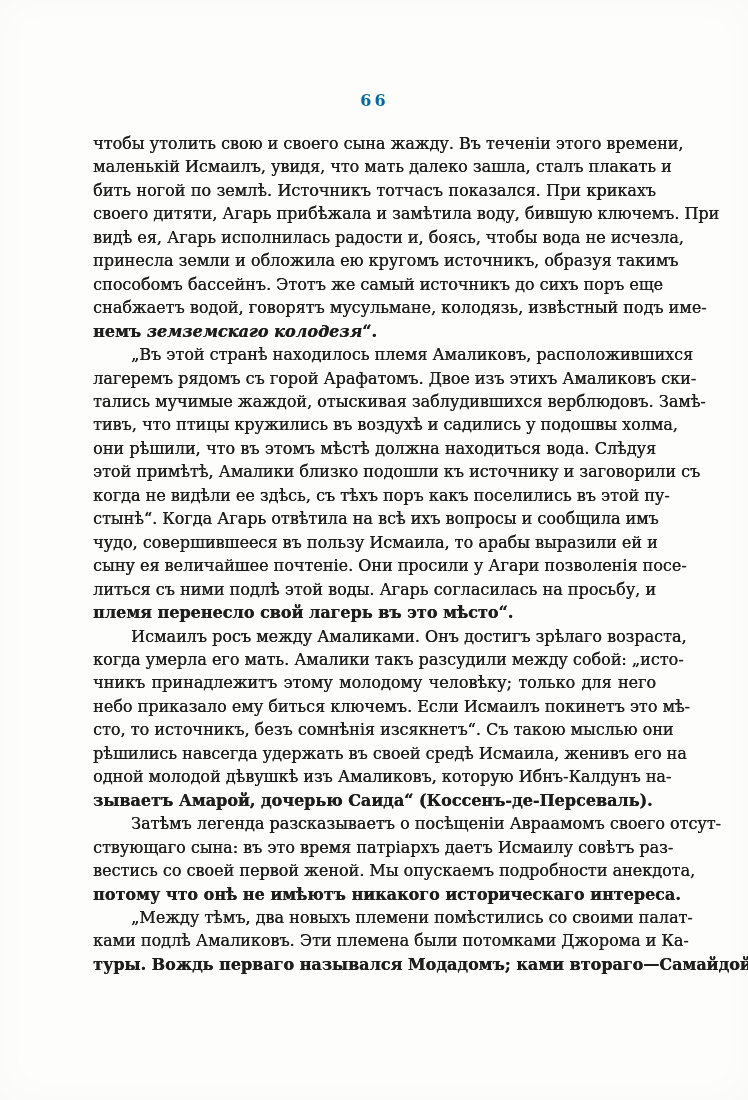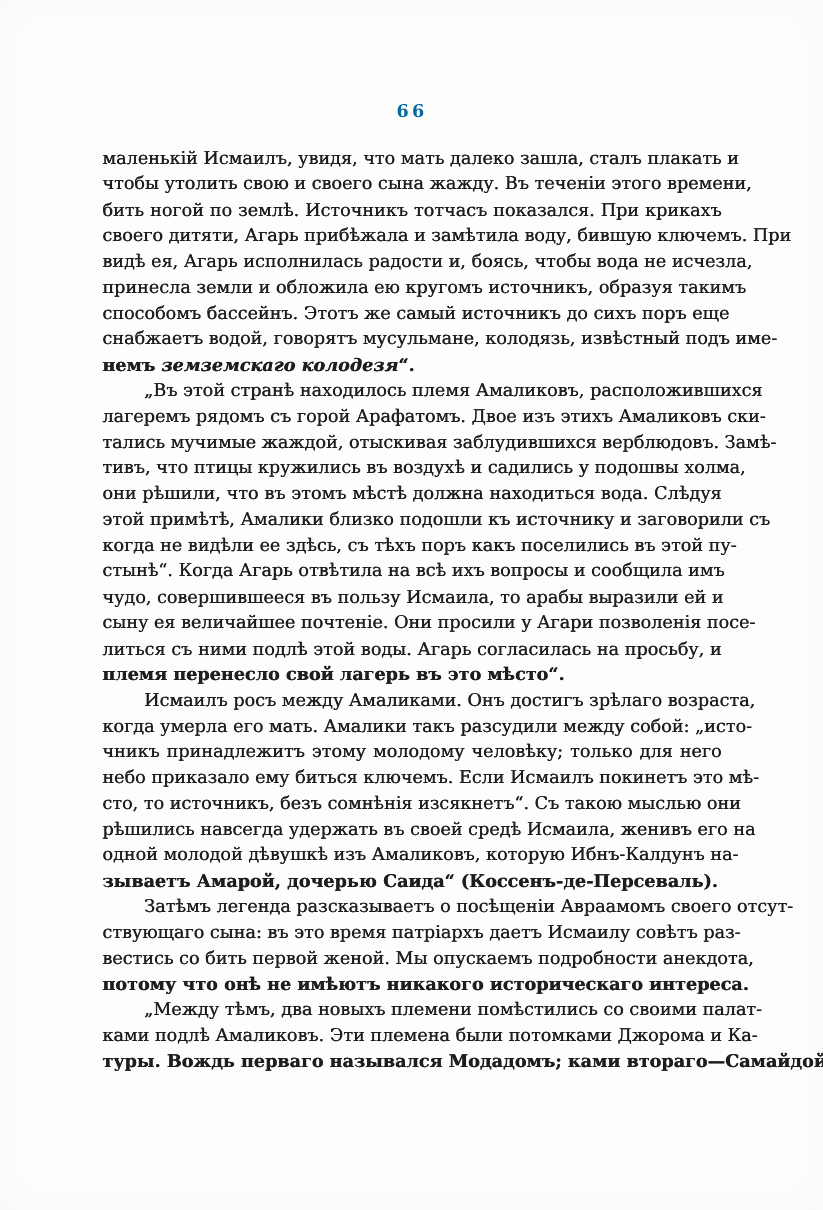--- a/index.html
+++ b/index.html
@@ -57,22 +57,22 @@
   .line i { font-style: italic; }
 </style>
 </head>
 <body>
 
 <div class="page">
   <div class="page-number">66</div>
 
   <div class="text-block">
     <div class="paragraph">
+        <div class="line"><span>чтобы утолить свою и своего сына жажду. Въ теченіи этого времени,</span></div>
         <div class="line"><span>маленькій Исмаилъ, увидя, что мать далеко зашла, сталъ плакать и</span></div>
-        <div class="line"><span>чтобы утолить свою и своего сына жажду. Въ теченіи этого времени,</span></div>
         <div class="line"><span>бить ногой по землѣ. Источникъ тотчасъ показался. При крикахъ</span></div>
         <div class="line"><span>своего дитяти, Агарь прибѣжала и замѣтила воду, бившую ключемъ. При</span></div>
         <div class="line"><span>видѣ ея, Агарь исполнилась радости и, боясь, чтобы вода не исчезла,</span></div>
         <div class="line"><span>принесла земли и обложила ею кругомъ источникъ, образуя такимъ</span></div>
         <div class="line"><span>способомъ бассейнъ. Этотъ же самый источникъ до сихъ поръ еще</span></div>
         <div class="line"><span>снабжаетъ водой, говорятъ мусульмане, колодязь, извѣстный подъ име-</span></div>
         <div class="line last"><span>немъ </span><i>земземскаго колодезя</i><span>“.</span></div>
       </div>
     <div class="paragraph">
         <div class="line first"><span>„Въ этой странѣ находилось племя Амаликовъ, расположившихся</span></div>
@@ -94,21 +94,21 @@
         <div class="line"><span>чникъ принадлежитъ этому молодому человѣку; только для него</span></div>
         <div class="line"><span>небо приказало ему биться ключемъ. Если Исмаилъ покинетъ это мѣ-</span></div>
         <div class="line"><span>сто, то источникъ, безъ сомнѣнія изсякнетъ“. Съ такою мыслью они</span></div>
         <div class="line"><span>рѣшились навсегда удержать въ своей средѣ Исмаила, женивъ его на</span></div>
         <div class="line"><span>одной молодой дѣвушкѣ изъ Амаликовъ, которую Ибнъ-Калдунъ на-</span></div>
         <div class="line last"><span>зываетъ Амарой, дочерью Саида“ (Коссенъ-де-Персеваль).</span></div>
       </div>
     <div class="paragraph">
         <div class="line first"><span>Затѣмъ легенда разсказываетъ о посѣщеніи Авраамомъ своего отсут-</span></div>
         <div class="line"><span>ствующаго сына: въ это время патріархъ даетъ Исмаилу совѣтъ раз-</span></div>
-        <div class="line"><span>вестись со бить первой женой. Мы опускаемъ подробности анекдота,</span></div>
+        <div class="line"><span>вестись со своей первой женой. Мы опускаемъ подробности анекдота,</span></div>
         <div class="line last"><span>потому что онѣ не имѣютъ никакого историческаго интереса.</span></div>
       </div>
     <div class="paragraph">
         <div class="line first"><span>„Между тѣмъ, два новыхъ племени помѣстились со своими палат-</span></div>
         <div class="line"><span>ками подлѣ Амаликовъ. Эти племена были потомками Джорома и Ка-</span></div>
         <div class="line last"><span>туры. Вождь перваго назывался Модадомъ; ками втораго—Самайдой.</span></div>
       </div>
   </div>
 </div>
 

